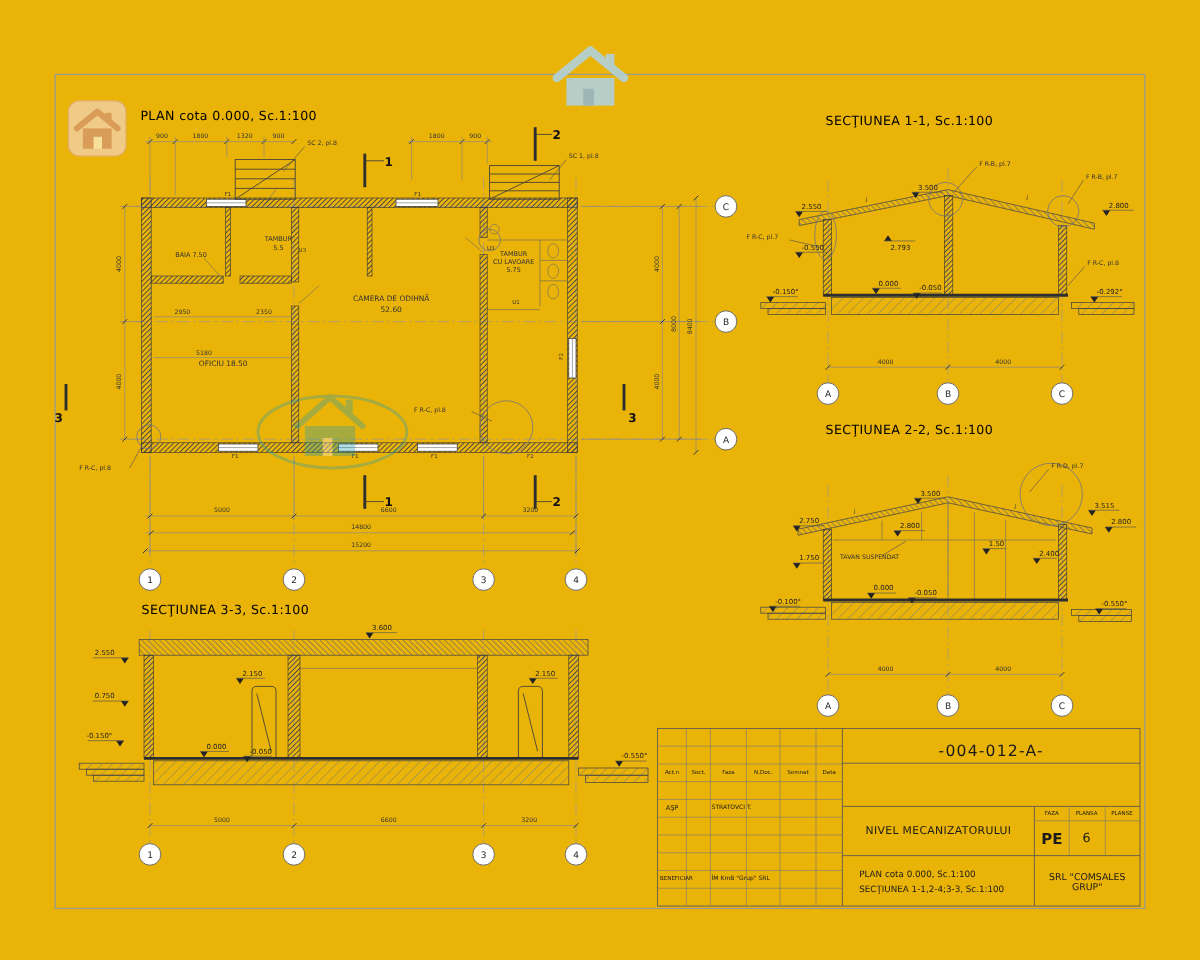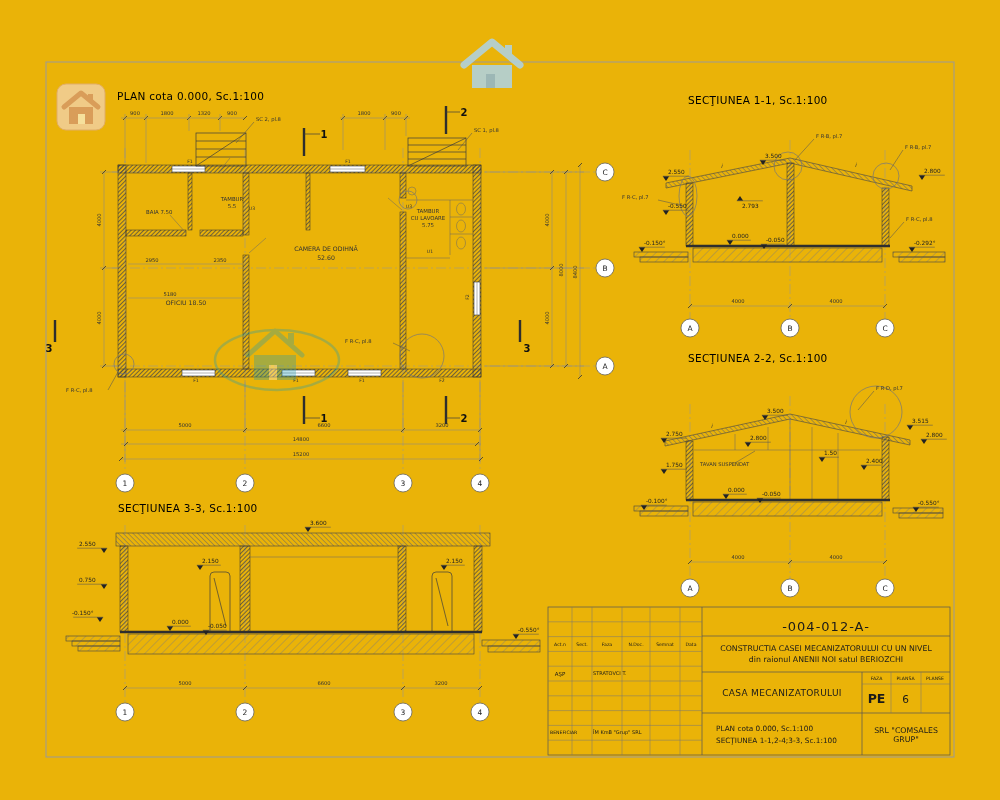--- a/index.html
+++ b/index.html
@@ -572,25 +572,21 @@
     <path d="M5 31L32 7L59 31" fill="none" stroke-width="5" stroke-linejoin="round" stroke-linecap="round" stroke="#1b9cb4"></path>
     <rect x="45" y="9" width="6" height="11" fill="#1b9cb4"></rect>
     <rect x="11" y="31" width="42" height="25" fill="#1b9cb4"></rect>
     <rect x="26" y="41" width="8" height="15" fill="#fff"></rect>
   </g>
 </svg>
 
 
 <div id="tb">
   <div class="c cc" style="left:154px;top:1px;width:248px;height:36px;font-size:13px;letter-spacing:1px;">-004-012-A-</div>
-  <div class="c" style="left:154px;top:30px;width:248px;height:35px;font-size:7.8px;line-height:1.4;display:flex;flex-direction:column;justify-content:center;align-items:center;text-align:center;">
-    <span>CONSTRUCTIA  CASEI MECANIZATORULUI CU UN NIVEL</span>
-    <span>din  raionul ANENII NOI satul BERIOZCHI</span>
-  </div>
-  <div class="c cc" style="left:154px;top:66px;width:160px;height:40px;font-size:9px;letter-spacing:.3px;">CASA MECANIZATORULUI</div>
+  <div class="c cc" style="left:154px;top:66px;width:160px;height:40px;font-size:9px;letter-spacing:.3px;">NIVEL MECANIZATORULUI</div>
   <div class="c cc" style="left:314px;top:65px;width:29px;height:12px;font-size:4.6px;">FAZA</div>
   <div class="c cc" style="left:343px;top:65px;width:29px;height:12px;font-size:4.6px;">PLANSA</div>
   <div class="c cc" style="left:372px;top:65px;width:30px;height:12px;font-size:4.6px;">PLANSE</div>
   <div class="c cc" style="left:314px;top:77px;width:29px;height:29px;font-size:12.5px;font-weight:bold;">PE</div>
   <div class="c cc" style="left:343px;top:77px;width:29px;height:29px;font-size:10.5px;">6</div>
   <div class="c cc" style="left:372px;top:77px;width:30px;height:29px;font-size:10.5px;"></div>
   <div class="c" style="left:154px;top:107px;width:160px;height:41px;font-size:7.3px;line-height:1.55;display:flex;flex-direction:column;justify-content:center;padding-left:14px;">
     <span>PLAN cota 0.000, Sc.1:100</span>
     <span>SECŢIUNEA 1-1,2-4;3-3, Sc.1:100</span>
   </div>

